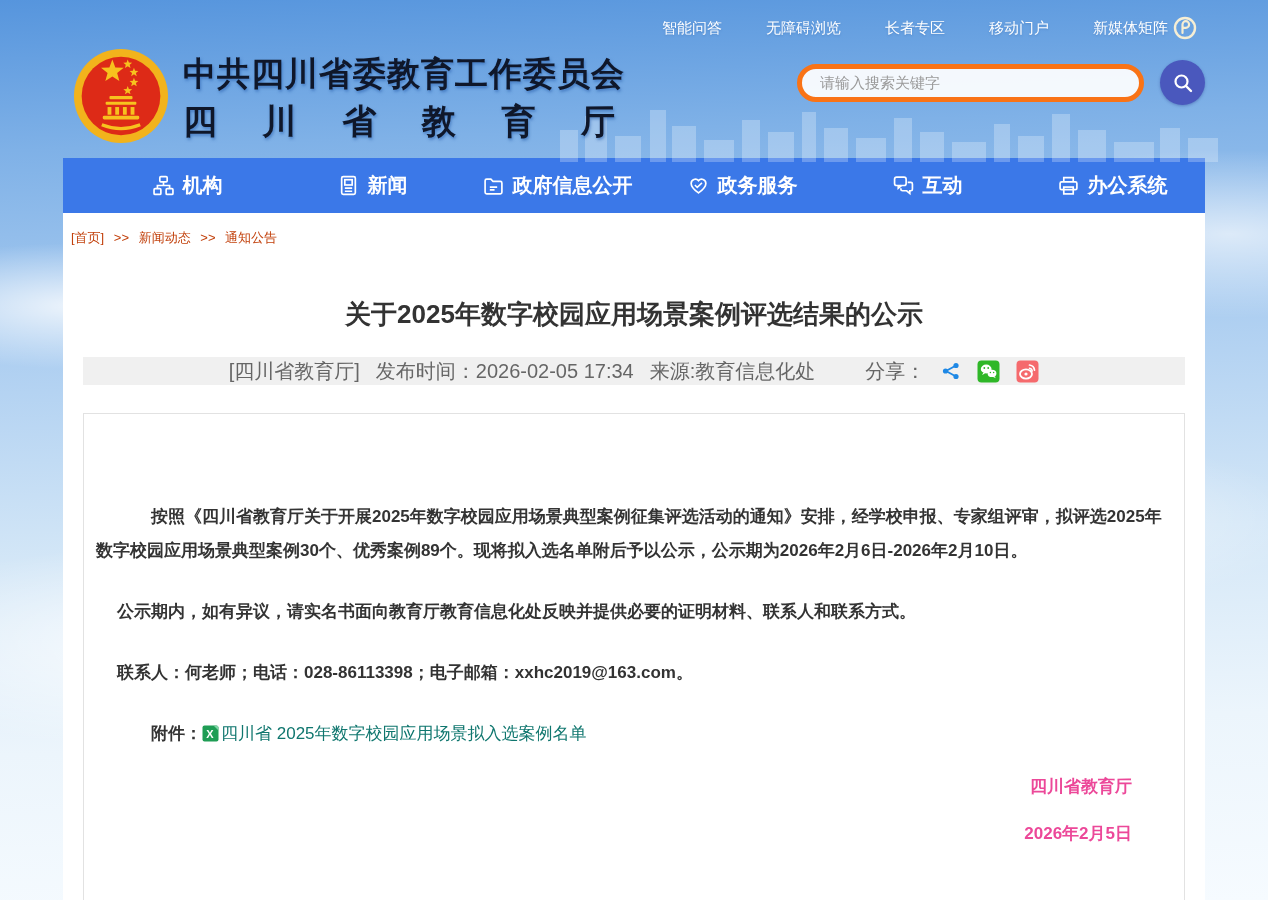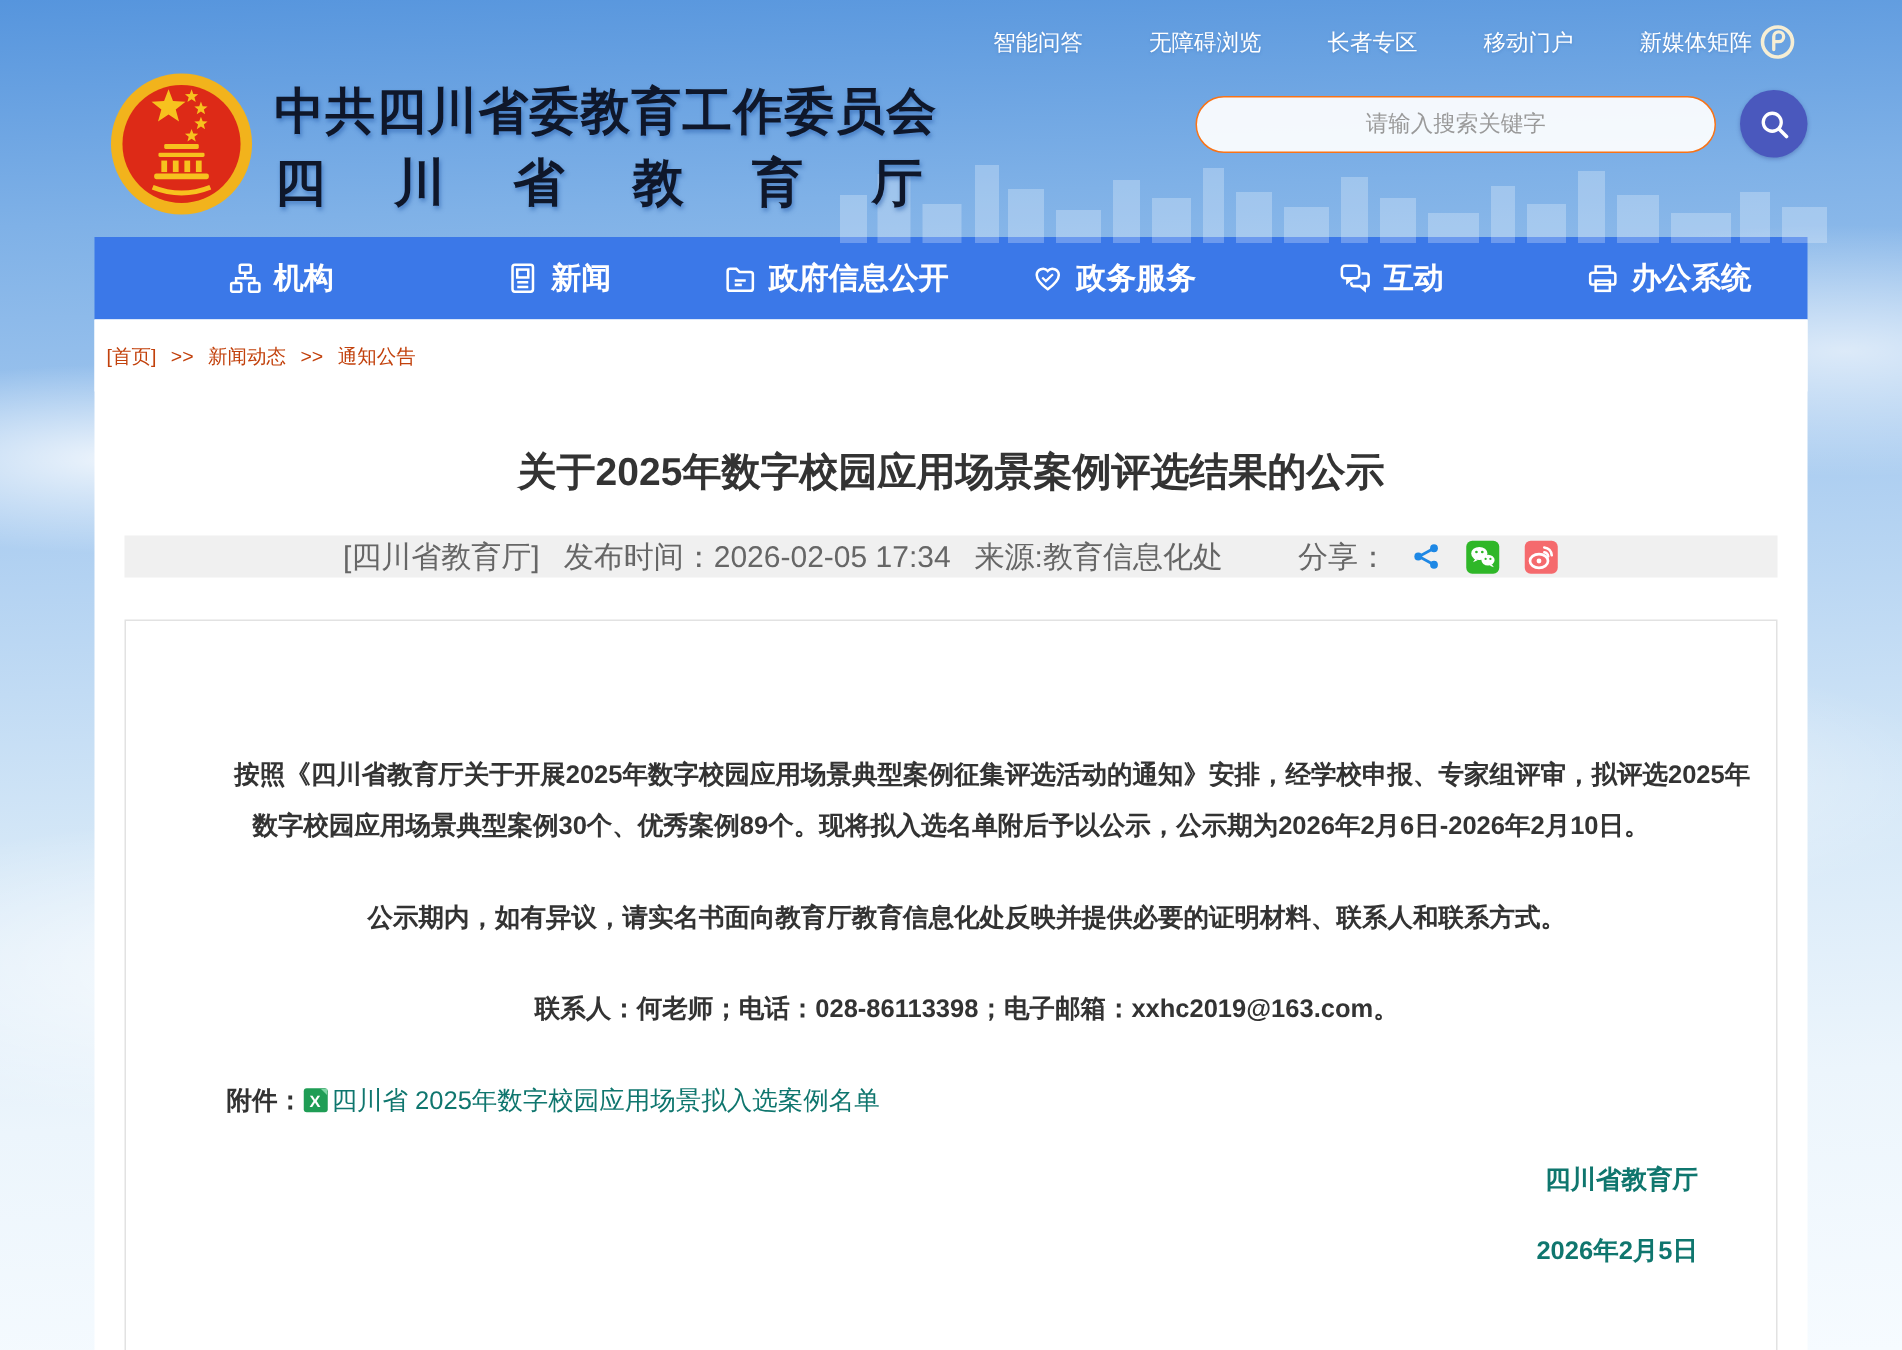--- a/index.html
+++ b/index.html
@@ -23,45 +23,45 @@
   
   .header { height:118px; position:relative; display:flex; align-items:center; }
   .skyline { position:absolute; left:-63px; bottom:-4px; width:1268px; height:60px; opacity:.5; pointer-events:none; }
   .logo-row { display:flex; align-items:center; position:relative; z-index:2; margin-left:10px; }
   .emblem { width:96px; height:96px; margin-top:-6px; flex:0 0 auto; }
   .org-titles { margin-left:14px; color:#0f172a; text-shadow:1px 2px 3px rgba(35,90,170,.55); }
   .org-line1 { font-size:33px; font-weight:bold; letter-spacing:1px; line-height:1.25; }
   .org-line2 { font-size:34px; font-weight:bold; width:432px; display:flex; justify-content:space-between; margin-top:4px; }
   .search-row { position:absolute; right:0; top:20px; display:flex; align-items:center; gap:16px; z-index:3; }
   .search-input {
-    width:347px; height:38px; border-radius:19px; border:1px solid #f97316;
-    background:rgba(255,255,255,.92); padding:0 18px; font-size:15px; color:#ef4444; outline:none;text-align:center;
+    width:347px; height:38px; border-radius:19px; border:5px solid #f97316;
+    background:rgba(255,255,255,.92); padding:0 18px; font-size:15px; color:#ef4444; outline:none;
   }
   .search-input::placeholder { color:#9a9a9a; }
   .search-btn { width:45px; height:45px; border-radius:50%; background:#4a58bd; border:none; display:flex; align-items:center; justify-content:center; cursor:pointer; box-shadow:0 1px 3px rgba(40,60,140,.4); }
 
   
   .mainnav { height:55px; background:#3b78e8; display:flex;padding-left:32px; }
   .nav-item { flex:1; display:flex; align-items:center; justify-content:center; gap:9px; color:#fff; font-size:20px; font-weight:bold; cursor:pointer; }
   .nav-item svg { display:block; }
 
   
   .content { background:#fff; min-height:633px; padding:0 20px 40px 20px; }
   .breadcrumb { padding:16px 0 14px 8px; font-size:13px; color:#c2410c; margin:0 -20px 0 -20px; padding-left:8px; background:#fff; }
   .breadcrumb span { cursor:pointer; }
   .breadcrumb .sep { margin:0 6px; cursor:default; }
   .art-title { margin-top:36px; text-align:center; font-size:26px; font-weight:bold; color:#333; }
   .meta-bar { margin-top:25px; background:#f0f0f0; height:28px; display:flex; align-items:center; justify-content:center; gap:16px; font-size:20px; color:#666; }
   .meta-bar .share-ic { cursor:pointer; display:flex; align-items:center; }
   .art-box { margin-top:28px; border:1px solid #e2e2e2; background:#fff; min-height:491px; padding:86px 12px 0 12px; }
-  .art-box p { font-size:17px; line-height:34px; color:#333; font-weight:600; text-indent:21px; margin-bottom:27px; word-break:break-all;text-align:center; }
+  .art-box p { font-size:17px; line-height:34px; color:#333; font-weight:600; text-indent:21px; margin-bottom:27px; word-break:break-all; }
   .attach-line { font-size:17px; line-height:34px; font-weight:600; color:#333; text-indent:21px; }
   .attach-link { color:#0f766e; font-weight:400; cursor:pointer; text-decoration:none; }
   .xls-ic { display:inline-block; vertical-align:-3px; margin-right:2px; }
-  .sig { text-align:right; padding-right:40px; font-size:17px; font-weight:600; color:#0f766e;margin-top:24px; }
+  .sig { text-align:right; padding-right:40px; font-size:17px; font-weight:600; color:#ec4899;margin-top:24px; }
   .sig-name { margin-top:8px; }
   .sig-date { margin-top:24px; }
 </style>
 </head>
 <body>
 
 <div class="wrap">
 
   <div class="topbar">
     <span class="tb-item">智能问答</span>

